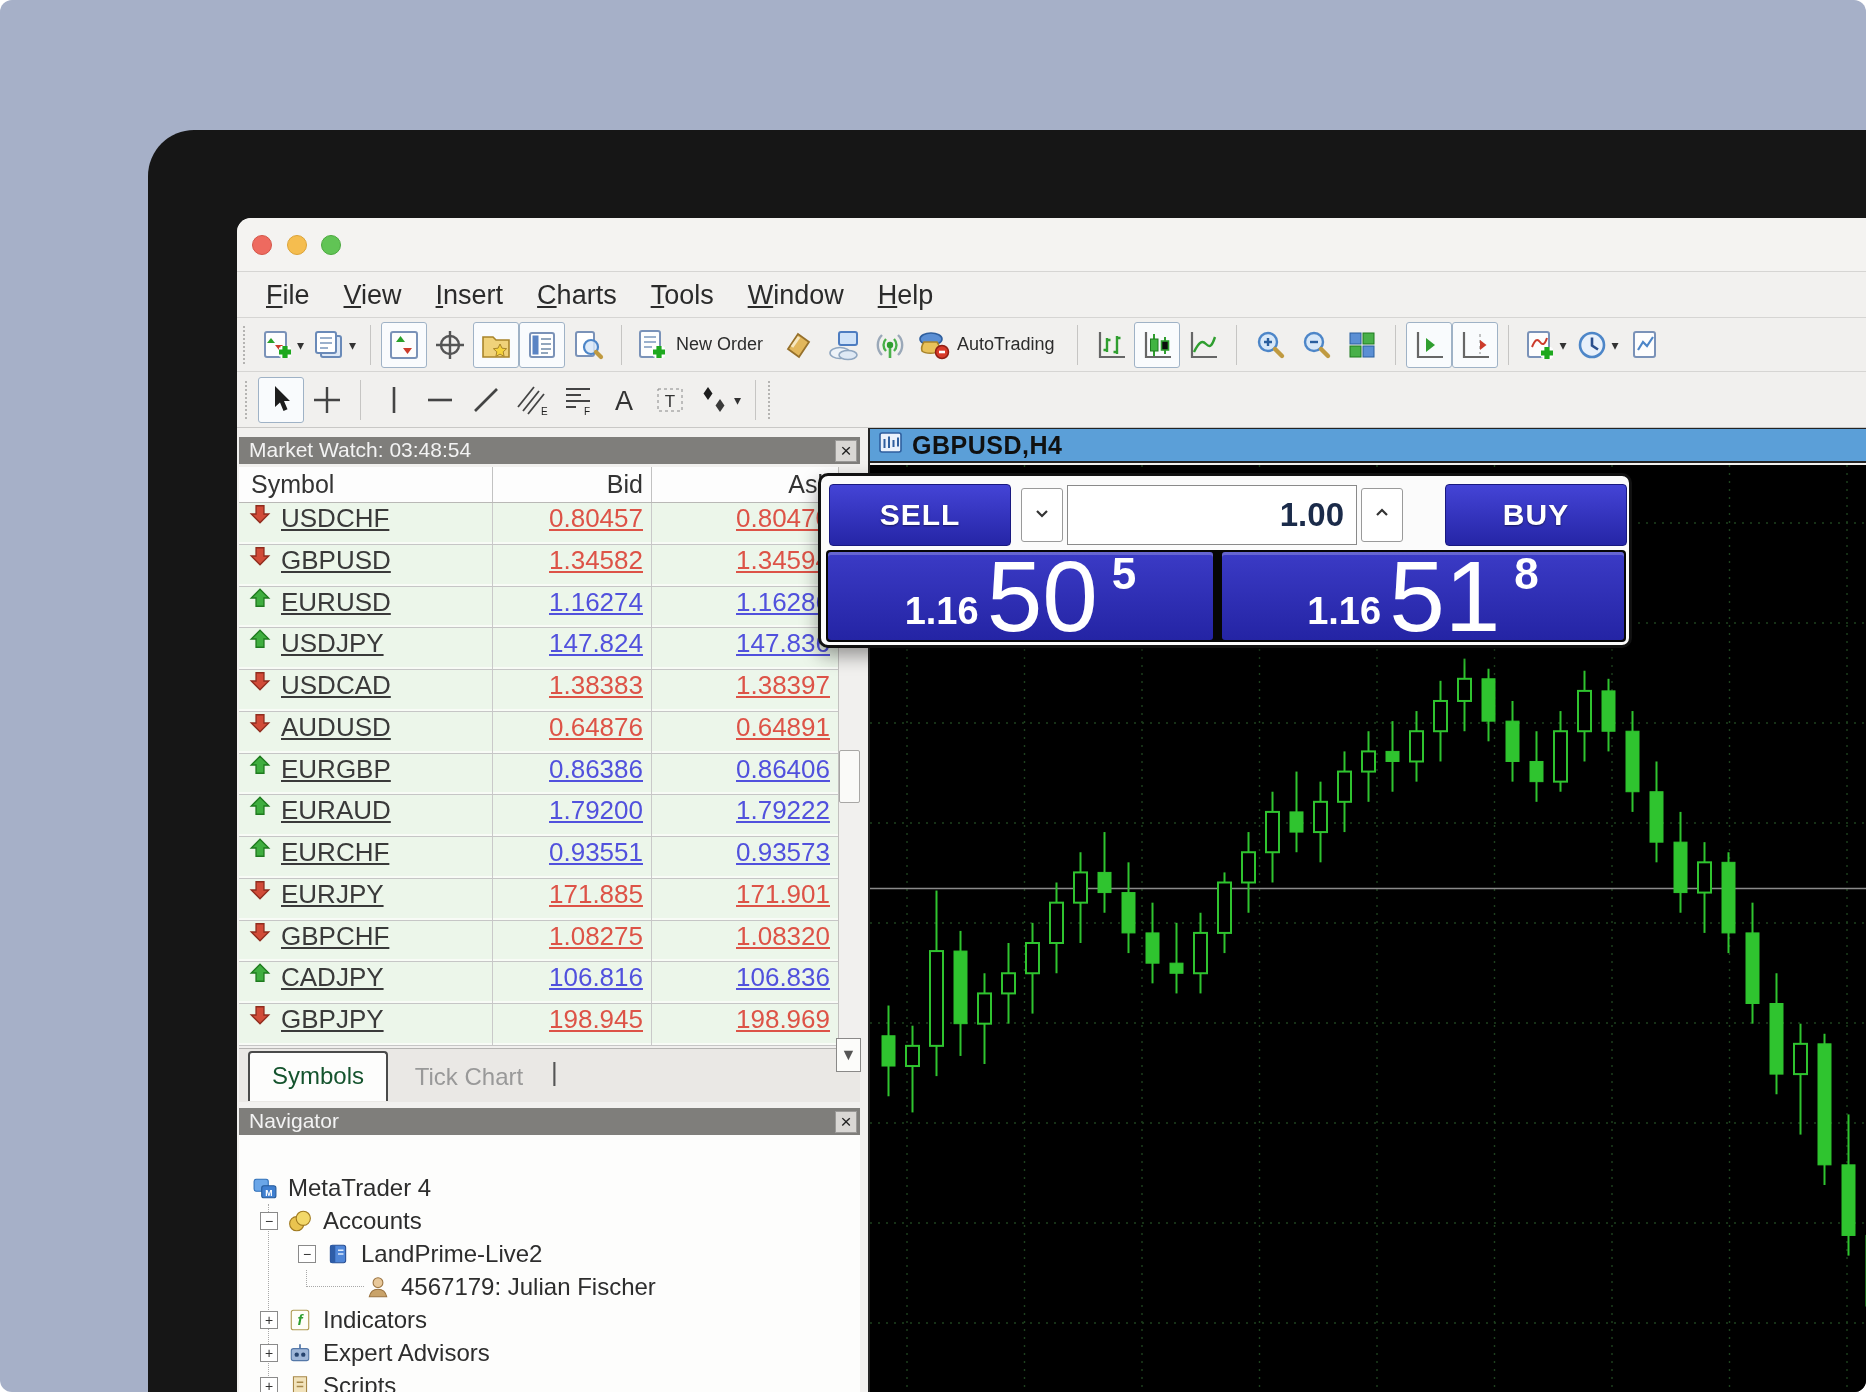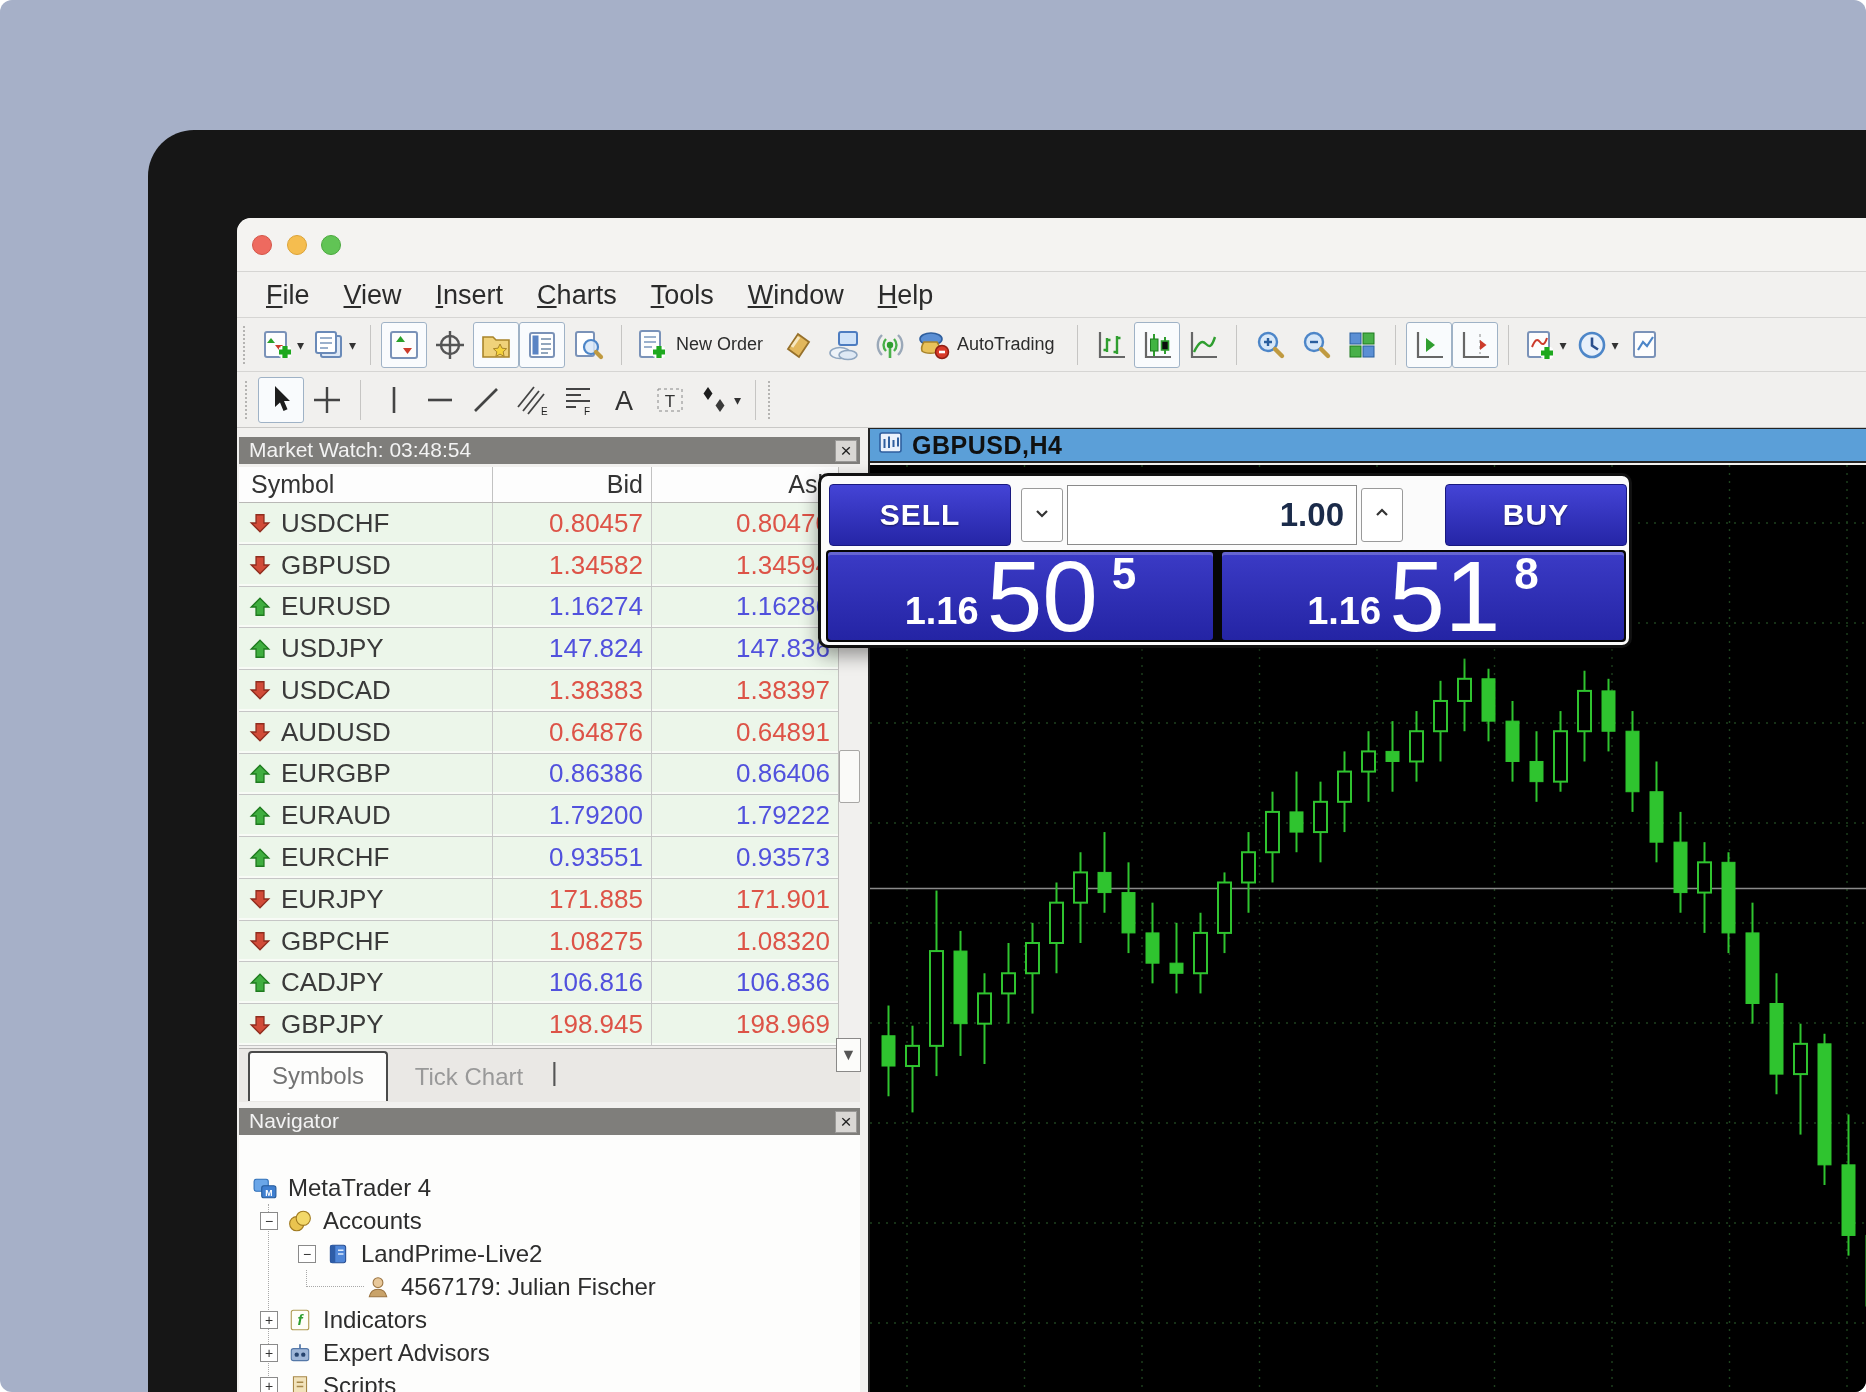--- a/index.html
+++ b/index.html
@@ -35,31 +35,31 @@
   .phead{position:relative;height:27px;background:#7f7e7b;color:#f3f3f3;font-size:21px;line-height:26px;padding-left:10px;}
   .pclose{position:absolute;right:3px;top:2.5px;width:22px;height:22px;background:#d9d7d4;border:1px solid #9b9a98;color:#222;font-size:19px;line-height:20px;text-align:center;}
   .mw{top:219px;height:665px;background:#f1f0ee;}
   .mwhdr{position:absolute;left:0;top:30px;width:599px;height:36px;background:#fdfdfd;border-bottom:1px solid #b9b8b6;display:flex;}
   .mwhdr .hc{font-size:25px;color:#333;line-height:35px;border-right:1px solid #c2c2c2;}
   .hc.c0{width:254px;padding-left:12px;}
   .hc.c1{width:159px;text-align:right;padding-right:8px;}
   .hc.c2{width:186px;text-align:right;padding-right:8px;border-right:none;}
   .mwrows{position:absolute;left:0;top:66px;width:599px;}
   .mwrow{display:flex;height:41.77px;background:#ecf6ea;border-bottom:1px solid #c6c6c6;box-shadow:inset 0 -2px 0 #f8fbf6;}
-  .mwrow .cell{border-right:1px solid #c9c9c9;display:flex;align-items:center;}
+  .mwrow .cell{border-right:1px solid #c9c9c9;display:flex;text-decoration:underline;}
   .cell.sym{width:254px;padding-left:10px;font-size:26px;color:#3a3a3a;gap:10px;}
   .cell.bid{width:159px;justify-content:flex-end;padding-right:8px;font-size:26px;}
   .cell.ask{width:186px;justify-content:flex-end;padding-right:8px;font-size:26px;border-right:none;}
   .val-up{color:#5151dd;}
   .val-down{color:#dd5347;}
   .sb-track{position:absolute;left:599px;top:30px;width:22px;height:605px;background:#f1f0ee;border-left:1px solid #c2c1bf;}
   .sb-thumb{position:absolute;left:600px;top:313px;width:21px;height:53px;background:#fafaf8;border:1px solid #a8a7a5;border-radius:2px;}
   .sb-down{position:absolute;left:597px;top:601px;width:25px;height:34px;background:#fcfcfa;border:1px solid #8a8988;z-index:6;text-align:center;font-size:16px;color:#555;line-height:32px;}
   .tabstrip{position:absolute;left:0;top:611px;width:621px;height:54px;background:#eae8e5;border-top:1px solid #b5b4b2;}
-  .tab-active{position:absolute;left:9px;top:2px;width:140px;height:50px;background:#fdfdfc;border:2px solid #4a4a4a;border-bottom:none;border-radius:4px 4px 0 0;font-size:24px;color:#737373;text-align:center;line-height:46px;z-index:2;}
+  .tab-active{position:absolute;left:9px;top:2px;width:140px;height:50px;background:#fdfdfc;border:2px solid #4a4a4a;border-bottom:none;border-radius:4px 4px 0 0;font-size:24px;color:#14532d;text-align:center;line-height:46px;z-index:2;}
   .tab-inactive{position:absolute;left:160px;top:8px;width:140px;font-size:24px;color:#999;text-align:center;line-height:40px;}
   .tab-sep{position:absolute;left:312px;top:8px;font-size:26px;color:#555;}
   .nav{top:890px;height:600px;background:#fdfdfc;}
   .navtree{position:absolute;left:0;top:28px;width:621px;bottom:0;background:#fdfdfc;}
   .trow{position:absolute;height:33px;display:flex;align-items:center;}
   .texp{width:18px;height:18px;border:1px solid #8a8a8a;background:#fff;font-size:14px;line-height:16px;text-align:center;color:#333;margin-right:10px;flex:none;}
   .ticon{width:26px;height:24px;margin-right:9px;flex:none;display:flex;align-items:center;}
   .tlab{font-size:24px;color:#2d2d2d;white-space:nowrap;}
   .dotv{position:absolute;border-left:1px dotted #a9a9a9;width:0;}
   .doth{position:absolute;border-top:1px dotted #a9a9a9;height:0;}

